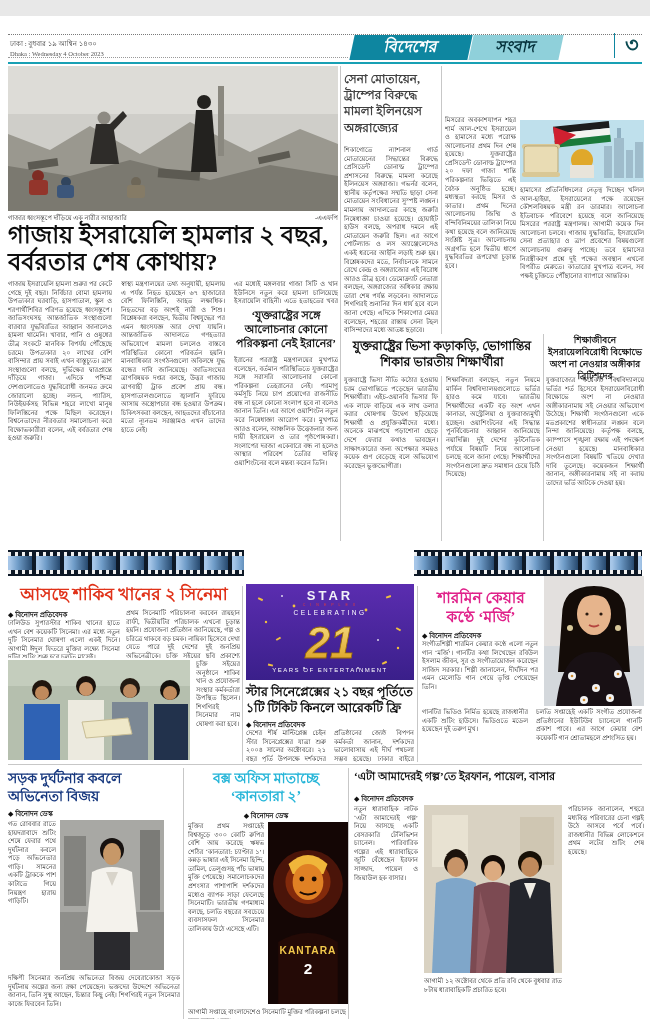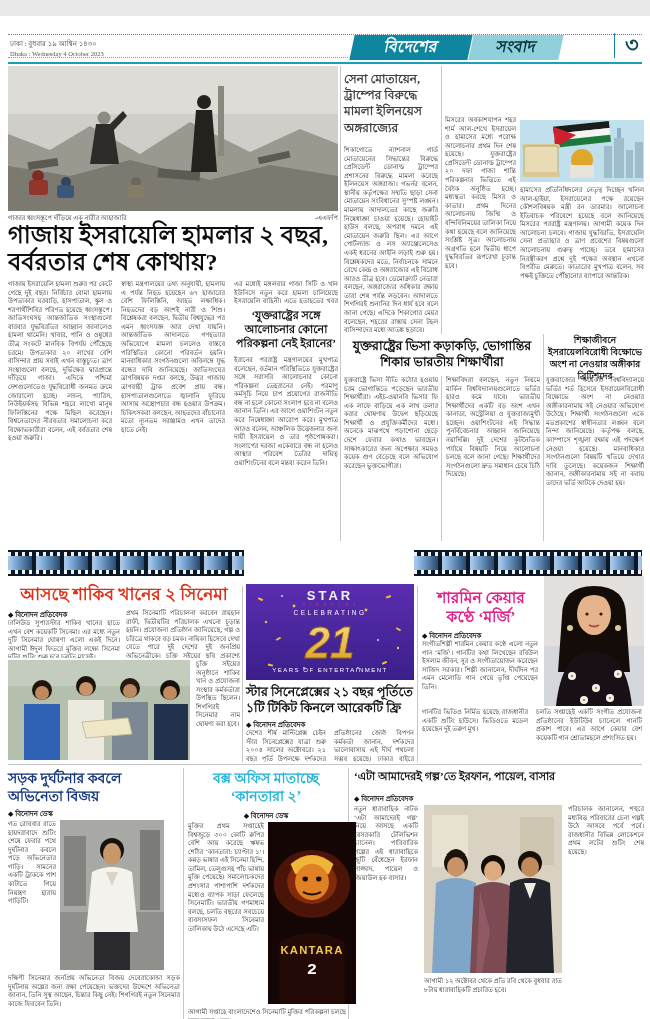--- a/index.html
+++ b/index.html
@@ -248,21 +248,21 @@
       <path d="M32 52 q20 -10 40 0 l6 60 h-52 z" fill="#f4f2ec"></path>
       <path d="M46 52 h12 l-6 14 z" fill="#d8d4ca"></path>
       <rect x="34" y="112" width="36" height="38" fill="#2a2a2e"></rect>
     </svg>
   </div>
   <div class="abs smalltext" style="left:8px;top:958px;width:172px;height:56px;">দক্ষিণী সিনেমার জনপ্রিয় অভিনেতা বিজয় দেবেরাকোন্ডা সড়ক দুর্ঘটনায় অল্পের জন্য রক্ষা পেয়েছেন। ভক্তদের উদ্দেশে অভিনেতা জানান, তিনি সুস্থ আছেন, চিন্তার কিছু নেই। শিগগিরই নতুন সিনেমার কাজে ফিরবেন তিনি।</div>
 
   <div class="abs" style="left:188px;top:754px;width:156px;font-size:14px;font-weight:bold;text-align:center;color:#25b5d8;line-height:1.3;">বক্স অফিস মাতাচ্ছে ‘কানতারা ২’</div>
   <div class="abs byline" style="left:188px;top:794px;width:156px;text-align:center;">◆ বিনোদন ডেস্ক</div>
   <div class="abs smalltext" style="left:188px;top:806px;width:76px;height:182px;">মুক্তির প্রথম সপ্তাহেই বিশ্বজুড়ে ৩০০ কোটি রুপির বেশি আয় করেছে ঋষভ শেঠির ‘কানতারা: চ্যাপ্টার ১’। কন্নড় ভাষার এই সিনেমা হিন্দি, তামিল, তেলুগুসহ পাঁচ ভাষায় মুক্তি পেয়েছে। সমালোচকদের প্রশংসার পাশাপাশি দর্শকদের মধ্যেও ব্যাপক সাড়া ফেলেছে সিনেমাটি। ভারতীয় গণমাধ্যম বলছে, চলতি বছরের সবচেয়ে ব্যবসাসফল সিনেমার তালিকায় উঠে এসেছে এটি।</div>
-  <div class="photo" style="left:268px;top:806px;width:88px;height:182px;">
+  <div class="photo" style="left:268px;top:806px;width:80px;height:182px;">
     <svg viewBox="0 0 78 182" preserveAspectRatio="none">
       <rect width="78" height="182" fill="#140605"></rect>
       <circle cx="39" cy="62" r="34" fill="#58180a" opacity="0.8"></circle>
       <circle cx="39" cy="60" r="22" fill="#8a2c0c" opacity="0.9"></circle>
       <path d="M20 42 q19 -18 38 0 l-4 10 h-30 z" fill="#f0b63a"></path>
       <ellipse cx="39" cy="60" rx="15" ry="18" fill="#e08124"></ellipse>
       <circle cx="33" cy="57" r="2.4" fill="#1a0a04"></circle>
         <circle cx="45" cy="57" r="2.4" fill="#1a0a04"></circle>
       <path d="M31 70 q8 5 16 0" stroke="#1a0a04" stroke-width="2" fill="none"></path>
       <path d="M10 120 q29 -18 58 0 l0 62 h-58 z" fill="#240a06"></path>

